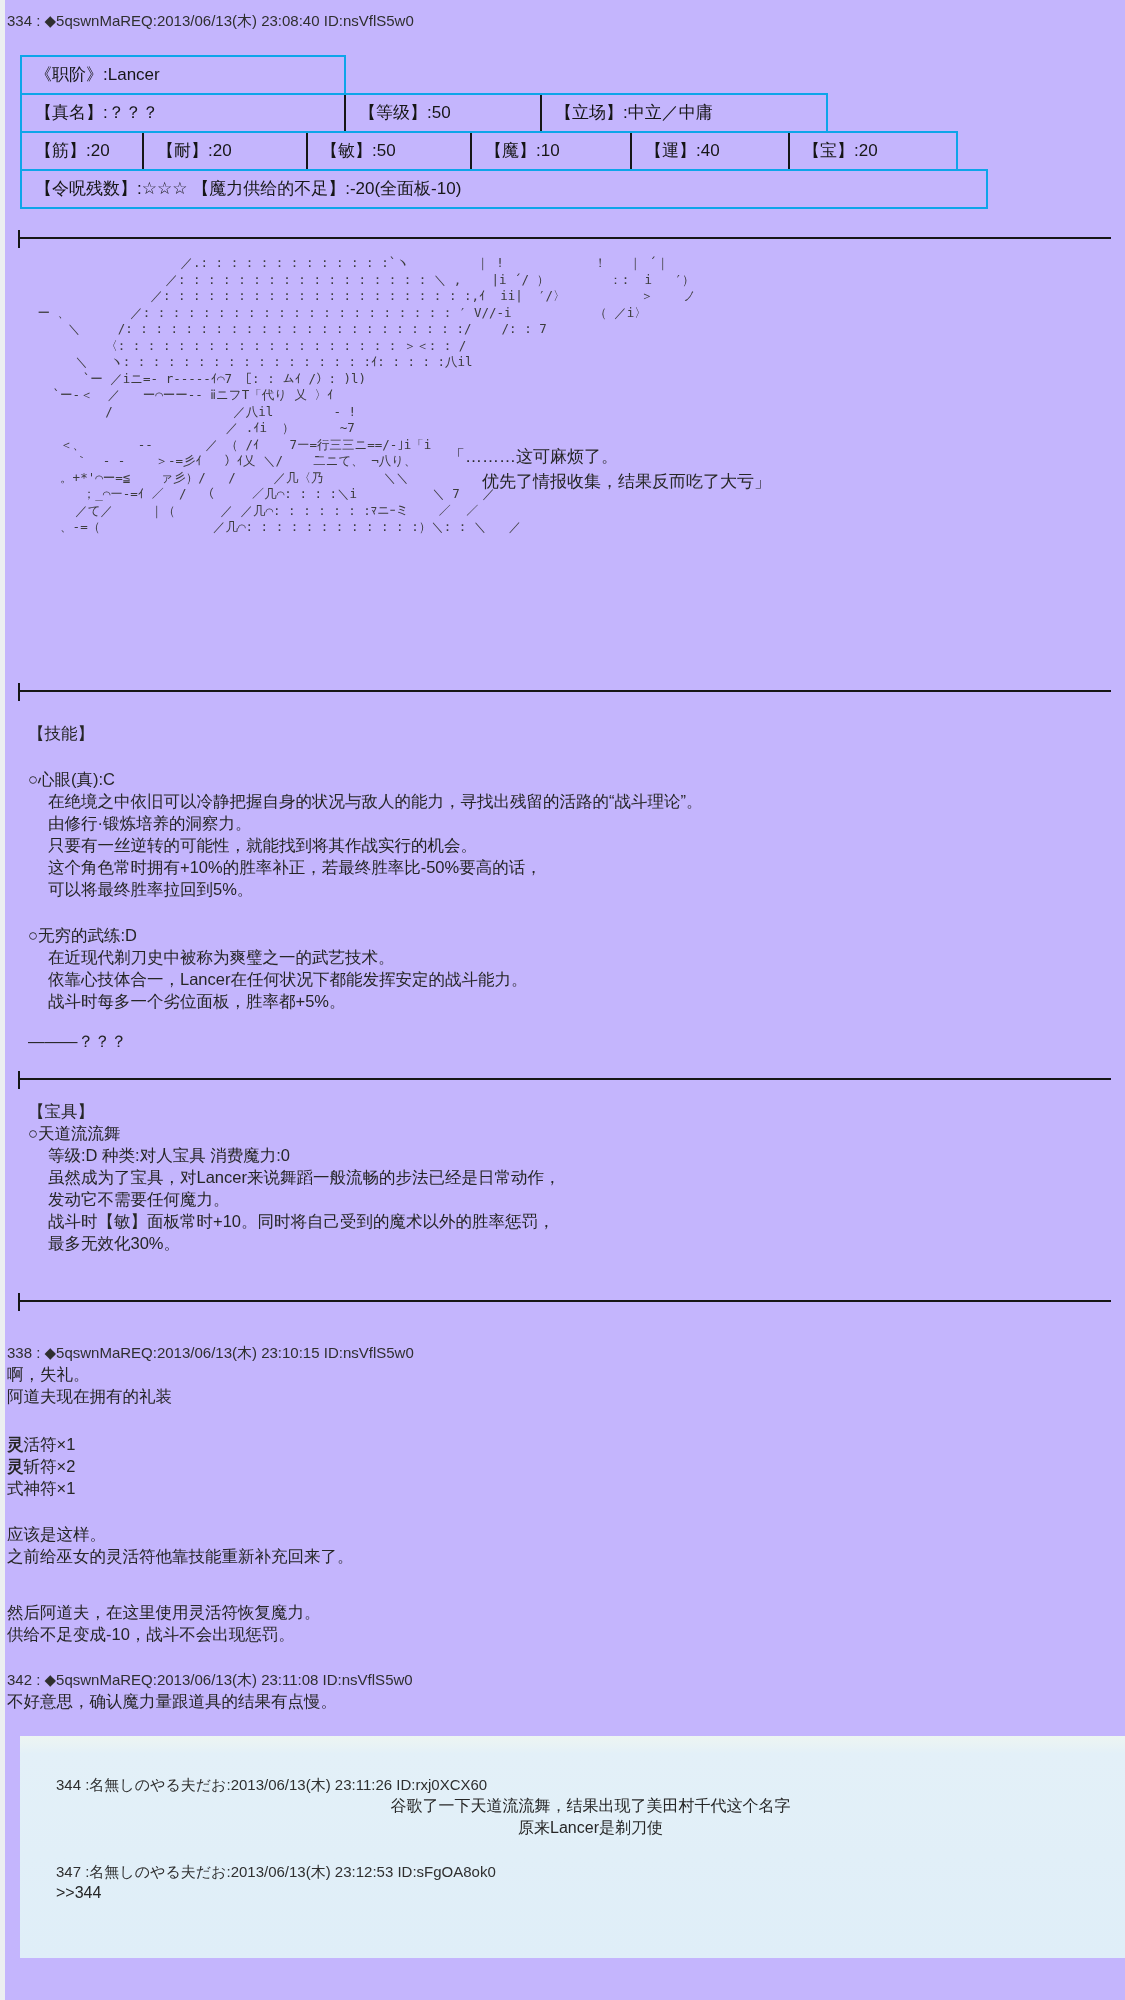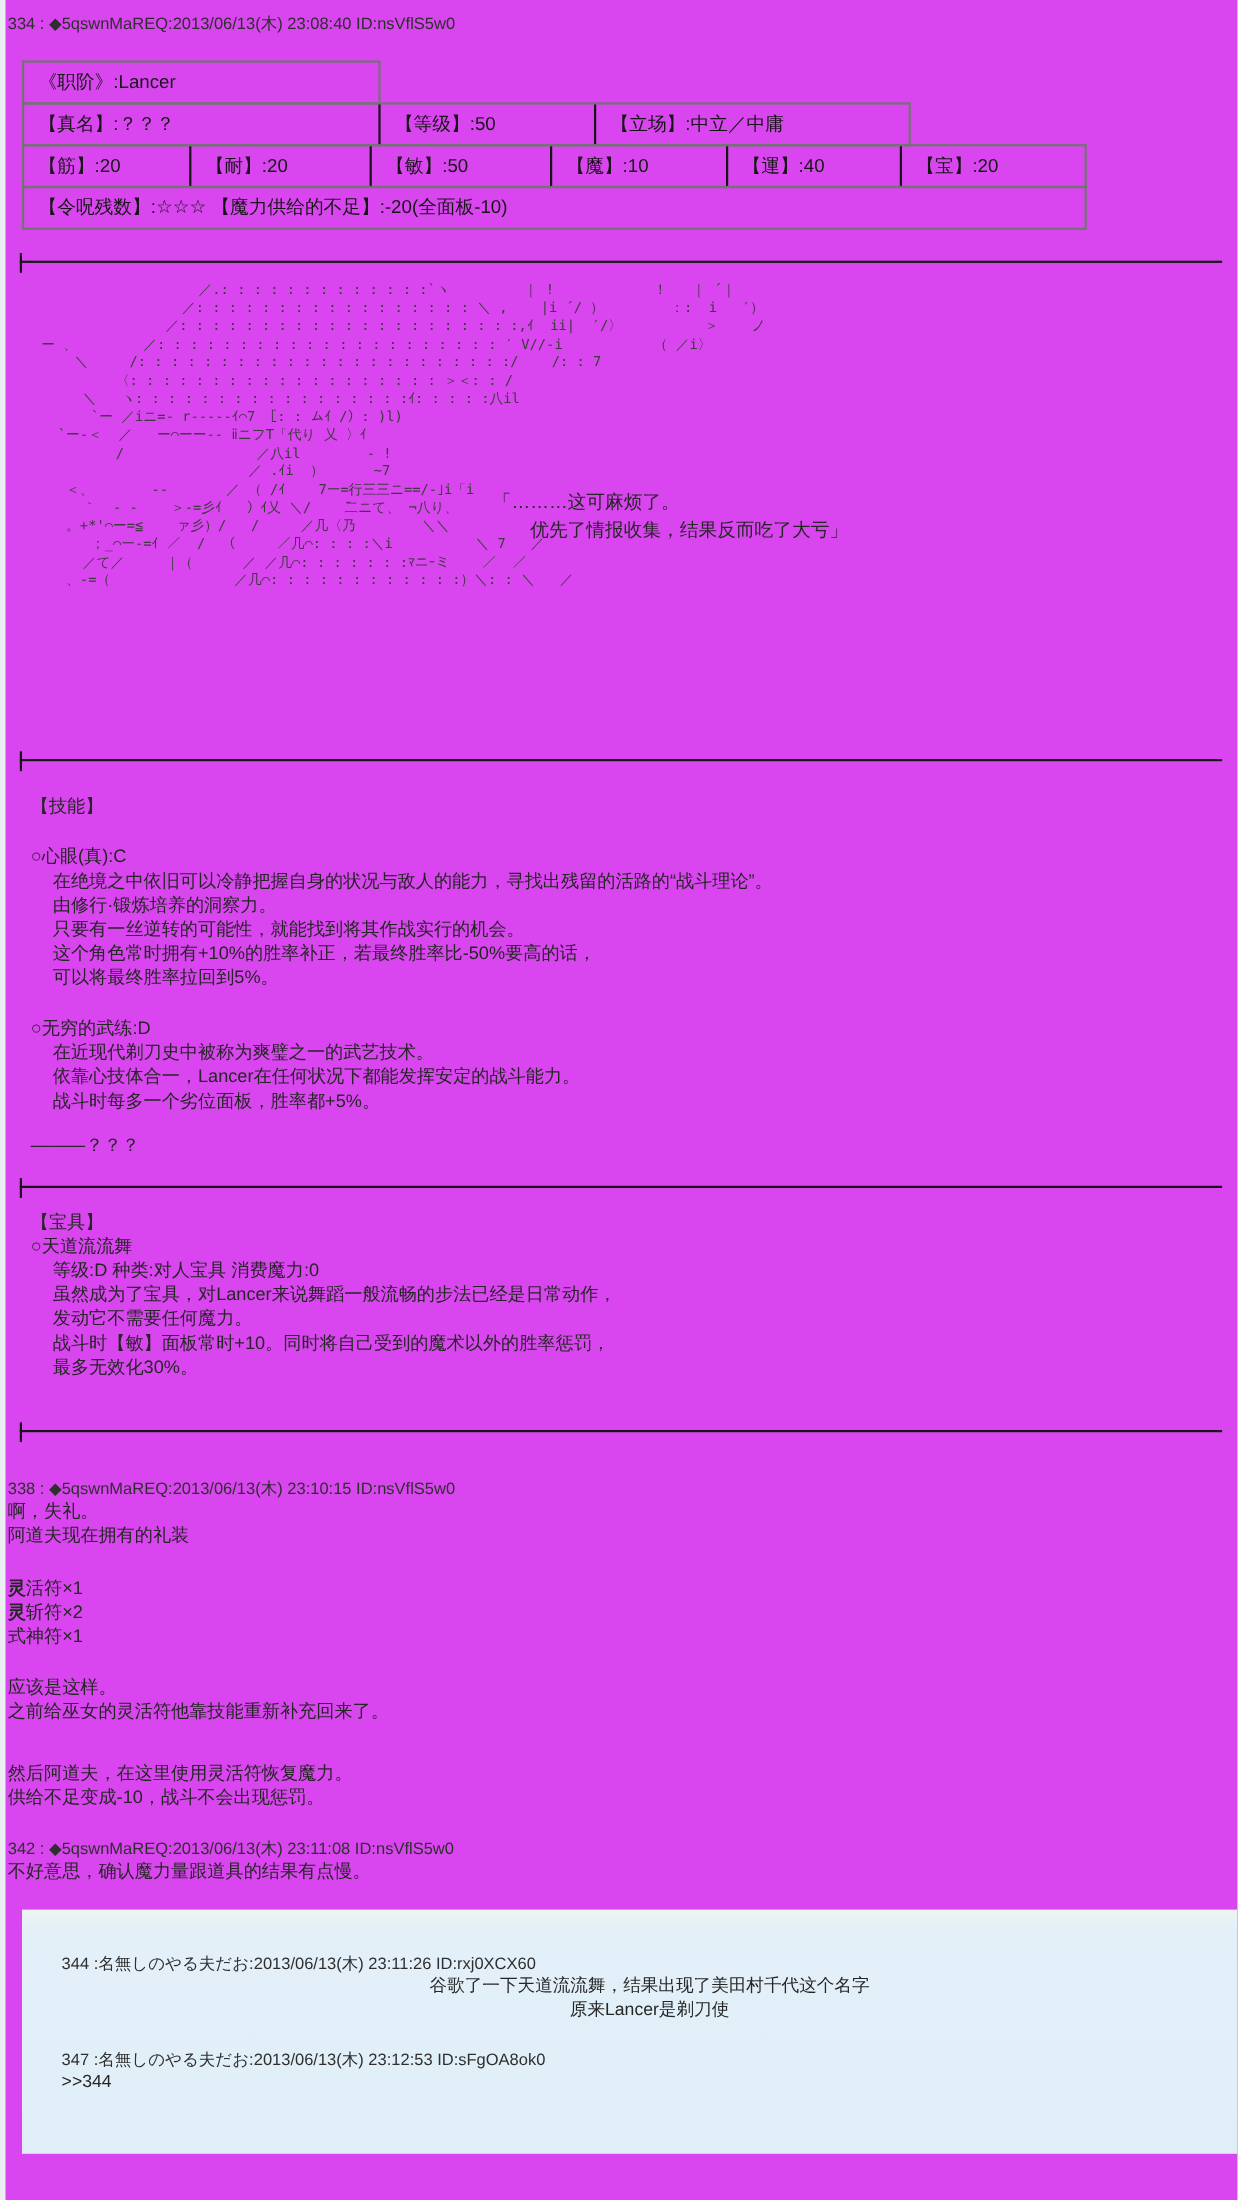--- a/index.html
+++ b/index.html
@@ -1,32 +1,32 @@
 <!DOCTYPE html>
 <html><head>
 <meta charset="utf-8">
 <style>
   html,body { margin:0; padding:0; background:#f5f8f9; }
   #screen {
     position:relative; width:1125px; height:2000px; overflow:hidden;
-    background:#d946ef; color:#2b2b2b;
+    background:#c4b5fd; color:#2b2b2b;
     font-family:"Liberation Sans","DejaVu Sans",sans-serif;
     box-shadow: inset 5px 0 0 #eceff1;
   }
   .post-header { font-size:15px; color:#2f2f2f; padding-left:7px; white-space:nowrap; }
   #h334 { padding-top:12px; }
 
   
   #status-table { margin:26px 0 0 20px; font-size:17px; color:#161616; }
-  .trow { display:flex; width:max-content; border:2px solid #737373; margin-top:-2px; }
+  .trow { display:flex; width:max-content; border:2px solid #0ea5e9; margin-top:-2px; }
   .tcell { padding:7px 8px 7px 13px; box-sizing:border-box; line-height:22px; white-space:nowrap; }
   .tcell + .tcell { border-left:2px solid #161616; }
   .c1 { width:322px; }
   .c2a{ width:322px; } .c2b{ width:196px; } .c2c{ width:286px; }
-  .c3a{ width:150px; } .c3b{ width:164px; } .c3c{ width:164px; }
+  .c3a{ width:120px; } .c3b{ width:164px; } .c3c{ width:164px; }
   .c3d{ width:160px; } .c3e{ width:158px; } .c3f{ width:168px; }
   .c4 { width:964px; }
 
   
   .rule { position:relative; border-top:2px solid #161616; margin-left:18px; margin-right:14px; height:0; }
   .rule::before { content:""; position:absolute; left:0; top:-9px; width:2px; height:18px; background:#161616; }
   #ruleA { margin-top:28px; }
   #ruleB { margin-top:154px; }
   #ruleC { margin-top:26px; }
   #ruleD { margin-top:46px; }

